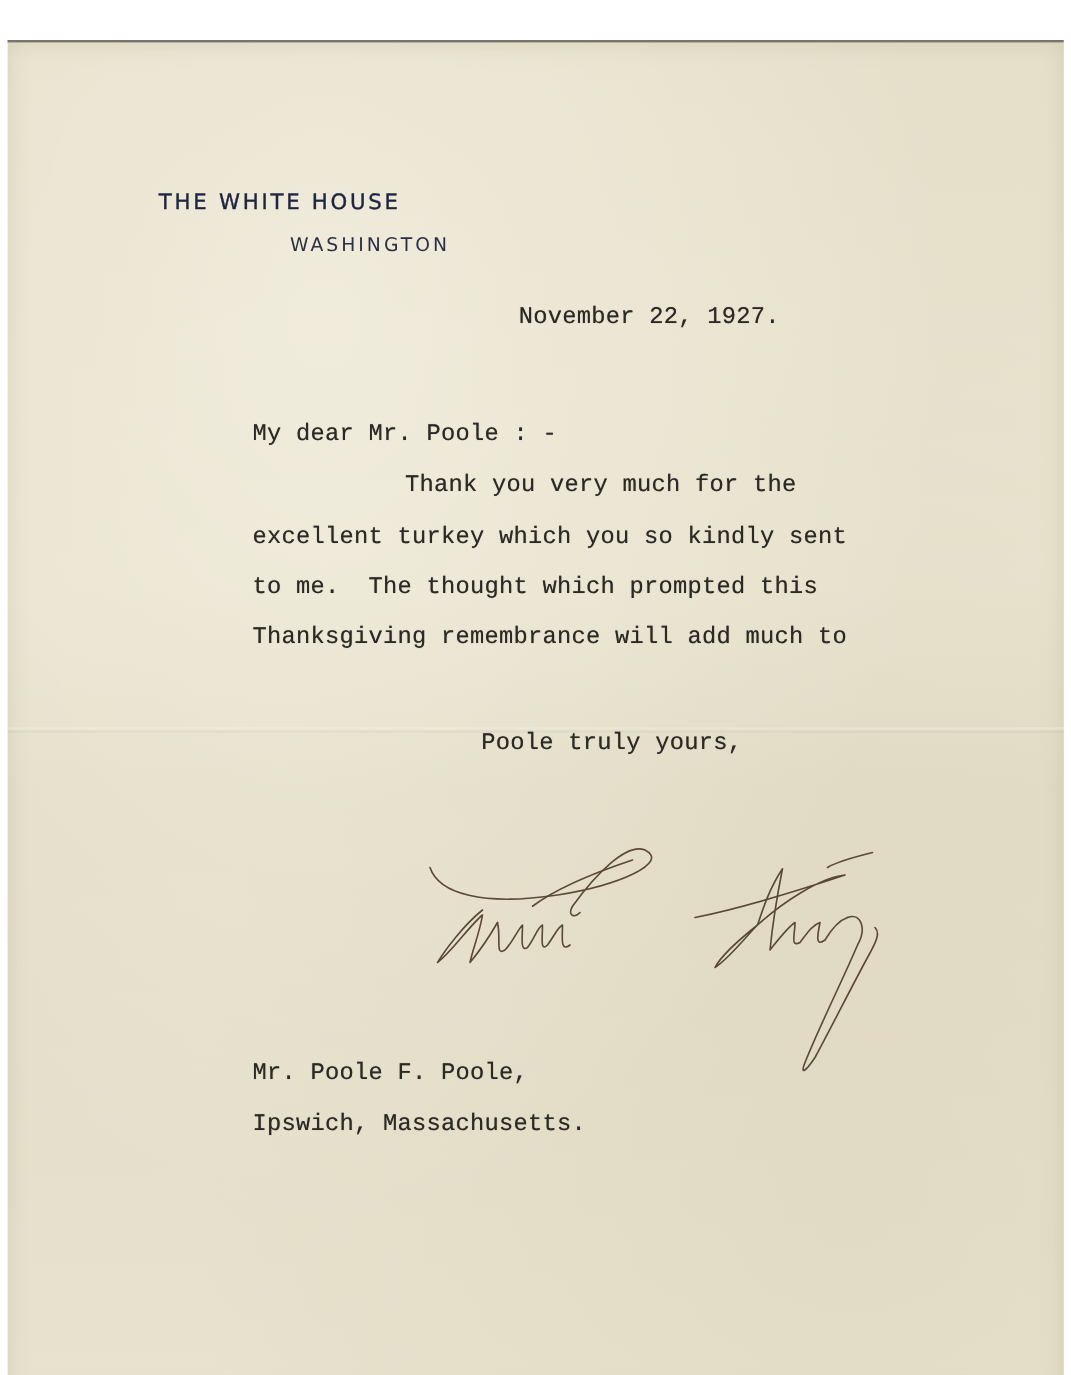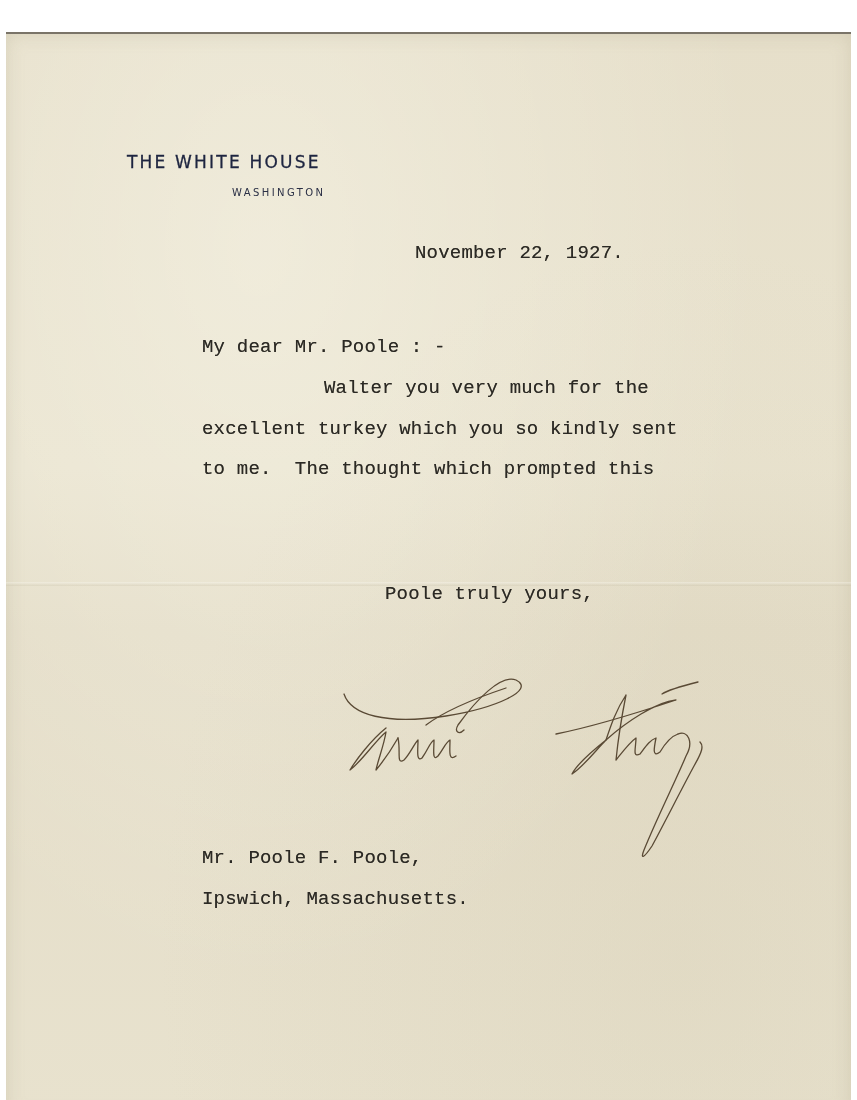--- a/index.html
+++ b/index.html
@@ -44,21 +44,21 @@
       letter-spacing: 2.2px;
       color: #1e2540;
       font-weight: normal;
       -webkit-text-stroke: 0.3px #1e2540;
     }
     .letterhead-sub {
       position: absolute;
       left: 226px;
       top: 153px;
       font-family: "DejaVu Sans", sans-serif;
-      font-size: 10px;
+      font-size: 15px;
       letter-spacing: 2.4px;
       color: #2a2f45;
     }
     .typed {
       position: absolute;
       font-family: "Liberation Mono", "DejaVu Sans Mono", monospace;
       font-size: 19px;
       color: #2b2924;
       white-space: pre;
       letter-spacing: 0.2px;
@@ -88,23 +88,24 @@
 
 <div class="sheet">
   <div class="fold"></div>
 
   <div class="letterhead-title">THE WHITE HOUSE</div>
   <div class="letterhead-sub">WASHINGTON</div>
 
   <div class="typed date">November 22, 1927.</div>
   <div class="typed salutation">My dear Mr. Poole : -</div>
 
-  <div class="typed line1">Walter you very much for the</div>
+  <div class="typed line1">Thank you very much for the</div>
   <div class="typed body-line line2">excellent turkey which you so kindly sent</div>
   <div class="typed body-line line3">to me.  The thought which prompted this</div>
+  <div class="typed body-line line4">Thanksgiving remembrance will add much to</div>
 
   <div class="typed closing">Poole truly yours,</div>
 
   <svg class="signature" viewBox="0 0 400 200">
     <g fill="none" stroke="#5a4a35" stroke-width="1.3" stroke-linecap="round" stroke-linejoin="round">
 
       <path d="M18,24 C25,45 60,55 120,46 C170,38 210,20 190,10 C175,4 150,30 132,55 C128,62 133,65 138,60"></path>
       <path d="M60,58 C45,70 30,90 24,100 C35,92 50,70 60,62 C58,75 52,90 50,100 C60,88 68,75 72,68"></path>
       <path d="M72,68 C75,82 70,95 78,90 C84,84 88,74 92,70 C92,80 90,92 96,88 C102,80 104,72 108,70 C108,80 106,92 112,86 C118,78 120,72 124,70 C124,80 122,92 130,86"></path>
       <path d="M100,55 C120,40 150,28 180,18"></path>

